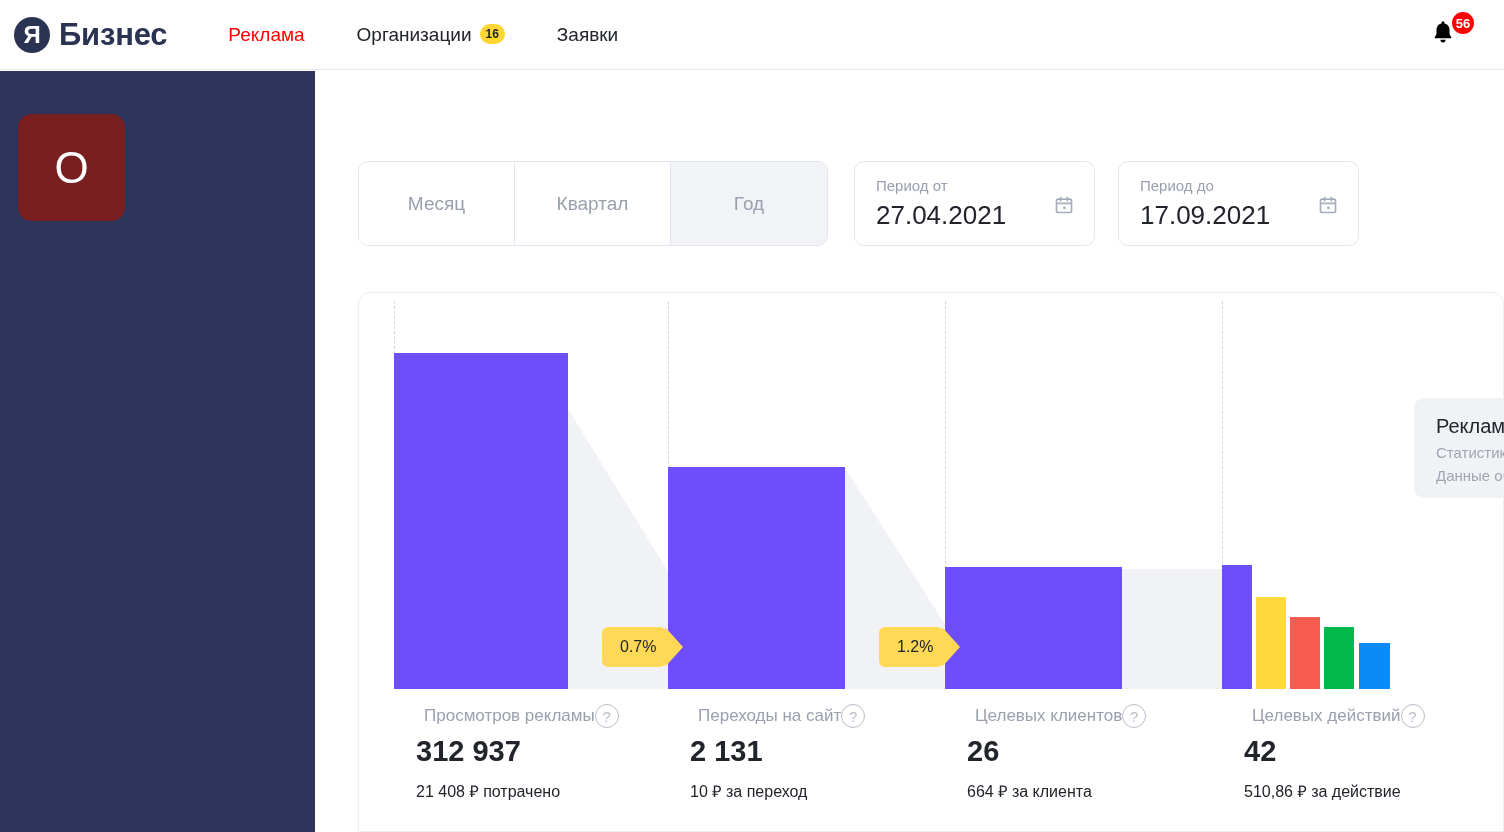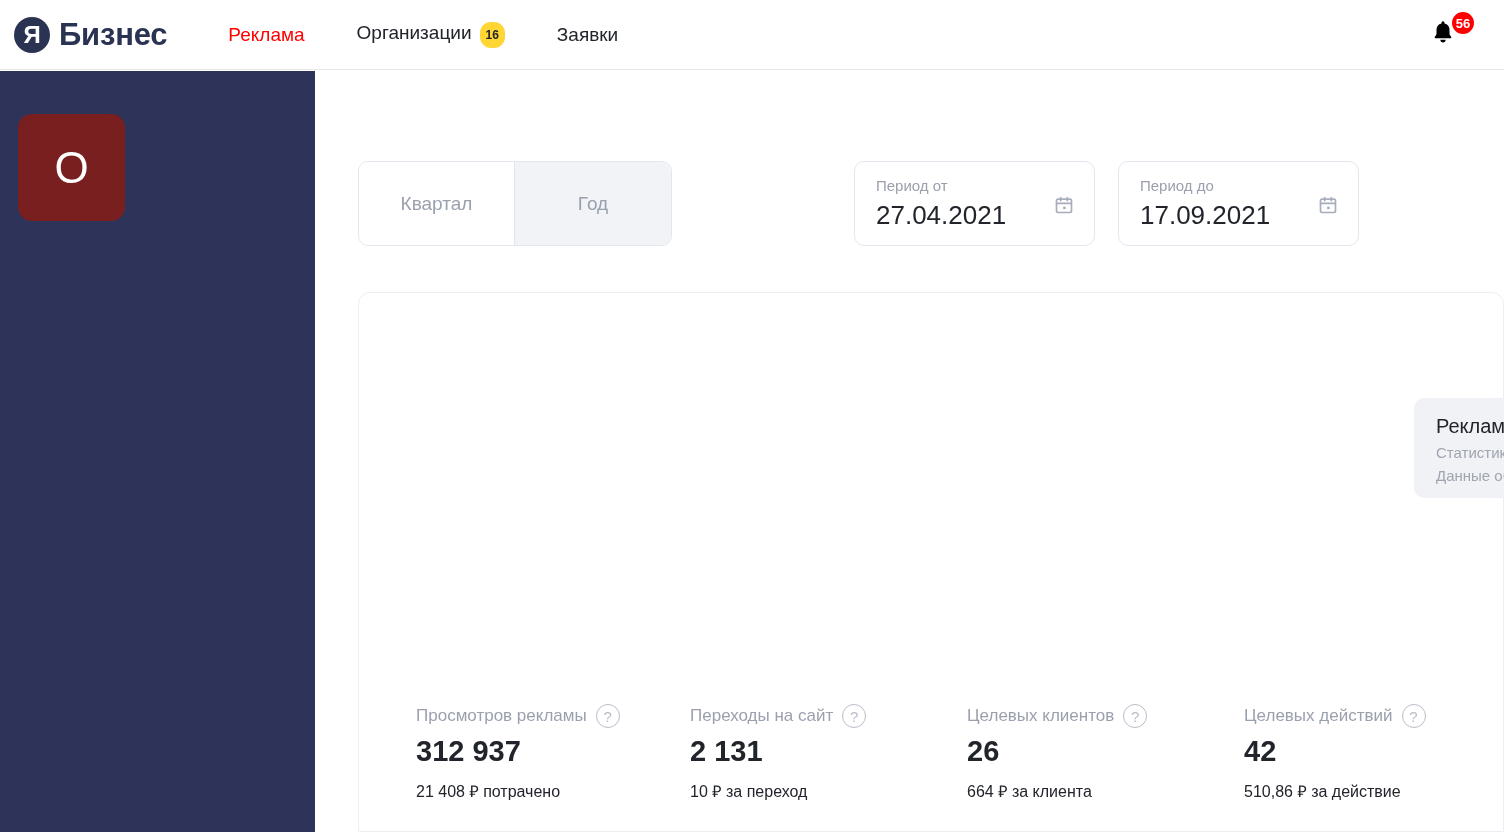--- a/index.html
+++ b/index.html
@@ -39,21 +39,21 @@
   .nav-item {
     font-size: 19px; color: #21242b;
     padding: 0 0; margin-right: 52px;
     display: flex; align-items: flex-start; gap: 8px;
     cursor: pointer; white-space: nowrap;
   }
   .nav-item.active { color: #ff0000; }
   .nav-badge {
     background: #ffd633; color: #21242b;
     font-size: 12px; font-weight: bold;
-    min-width: 22px; height: 26px; border-radius: 11px;
+    min-width: 22px; height: 20px; border-radius: 11px;
     display: inline-flex; align-items: center; justify-content: center;
     padding: 0 6px;
   }
   .bell-wrap {
     position: absolute; right: 30px; top: 14px;
     width: 44px; height: 40px; cursor: pointer;
   }
   .bell-icon {
     position: absolute; left: 0; top: 4px;
     width: 26px; height: 28px; color: #000;
@@ -210,22 +210,22 @@
     flex: none;
   }
 
   
   .metrics {
     position: absolute; left: 0; top: 396px;
     width: 1146px; height: 144px;
   }
   .metric { position: absolute; top: 0; height: 144px; }
   .metric-head {
-    position: absolute; top: 15px; left: 0;
-    display: flex; align-items: center; gap: 9px;
+    position: absolute; top: 15px; left: 8px;
+    display: flex; align-items: center; 
   }
   .metric-label { font-size: 17px; color: #9aa0ae; white-space: nowrap; }
   .metric-value {
     position: absolute; top: 46px; left: 0;
     font-size: 29px; font-weight: bold; color: #21242b;
   }
   .metric-sub {
     position: absolute; top: 91px; left: 0;
     font-size: 16px; color: #21242b; white-space: nowrap;
   }
@@ -264,20 +264,23 @@
   </div>
 
   <div class="sidebar">
     <div class="avatar">О</div>
   </div>
 
   <div class="main">
 
 
     <div class="segmented">
+      <div class="seg-btn">
+        <span>Месяц</span>
+      </div>
       <div class="seg-btn">
         <span>Квартал</span>
       </div>
       <div class="seg-btn selected">
         <span>Год</span>
       </div>
     </div>
 
     <div class="datefield from">
       <div class="df-label">Период от</div>
@@ -294,20 +297,52 @@
       <div class="df-value">17.09.2021</div>
       <svg class="cal-icon" viewBox="0 0 24 24" fill="none" stroke="currentColor" stroke-width="2">
         <rect x="3" y="5" width="18" height="16" rx="2"></rect>
         <path d="M3 10h18M8 3v4M16 3v4" stroke-linecap="round"></path>
         <rect x="11" y="14" width="3" height="3" fill="currentColor" stroke="none"></rect>
       </svg>
     </div>
 
     <div class="chart-card">
 
+      <div class="chart-area">
+
+        <div class="gridline" style="left:35px;"></div>
+        <div class="gridline" style="left:309px;"></div>
+        <div class="gridline" style="left:586px;"></div>
+        <div class="gridline" style="left:863px;"></div>
+
+        <div class="funnel-fill" style="left:209px; width:100px; height:280px;
+             clip-path: polygon(0 0, 100% 58%, 100% 100%, 0 100%);"></div>
+
+        <div class="funnel-fill" style="left:486px; width:100px; height:280px;
+             clip-path: polygon(0 21%, 100% 77%, 100% 100%, 0 100%);"></div>
+
+        <div class="funnel-fill" style="left:763px; width:100px; height:120px;"></div>
+
+        <div class="bar" style="left:35px;  width:174px; height:336px;"></div>
+        <div class="bar" style="left:309px; width:177px; height:222px;"></div>
+        <div class="bar" style="left:586px; width:177px; height:122px;"></div>
+        <div class="bar" style="left:863px; width:30px;  height:124px;"></div>
+
+        <div class="mini-bar" style="left:897px; width:30px; height:92px;  background:#ffd93d;"></div>
+        <div class="mini-bar" style="left:931px; width:30px; height:72px;  background:#f55b4e;"></div>
+        <div class="mini-bar" style="left:965px; width:30px; height:62px;  background:#00b94a;"></div>
+        <div class="mini-bar" style="left:1000px; width:31px; height:46px; background:#0a8bf5;"></div>
+
+        <div class="conv-badge" style="left:243px; bottom:22px;">
+          <span>0.7%</span>
+        </div>
+        <div class="conv-badge" style="left:520px; bottom:22px;">
+          <span>1.2%</span>
+        </div>
+      </div>
 
       <div class="metrics">
 
         <div class="metric" style="left:57px; width:265px;">
           <div class="metric-head">
             <span class="metric-label">Просмотров рекламы</span>
             <span class="qmark">?</span>
           </div>
           <div class="metric-value">312 937</div>
           <div class="metric-sub">21 408 ₽ потрачено</div>

